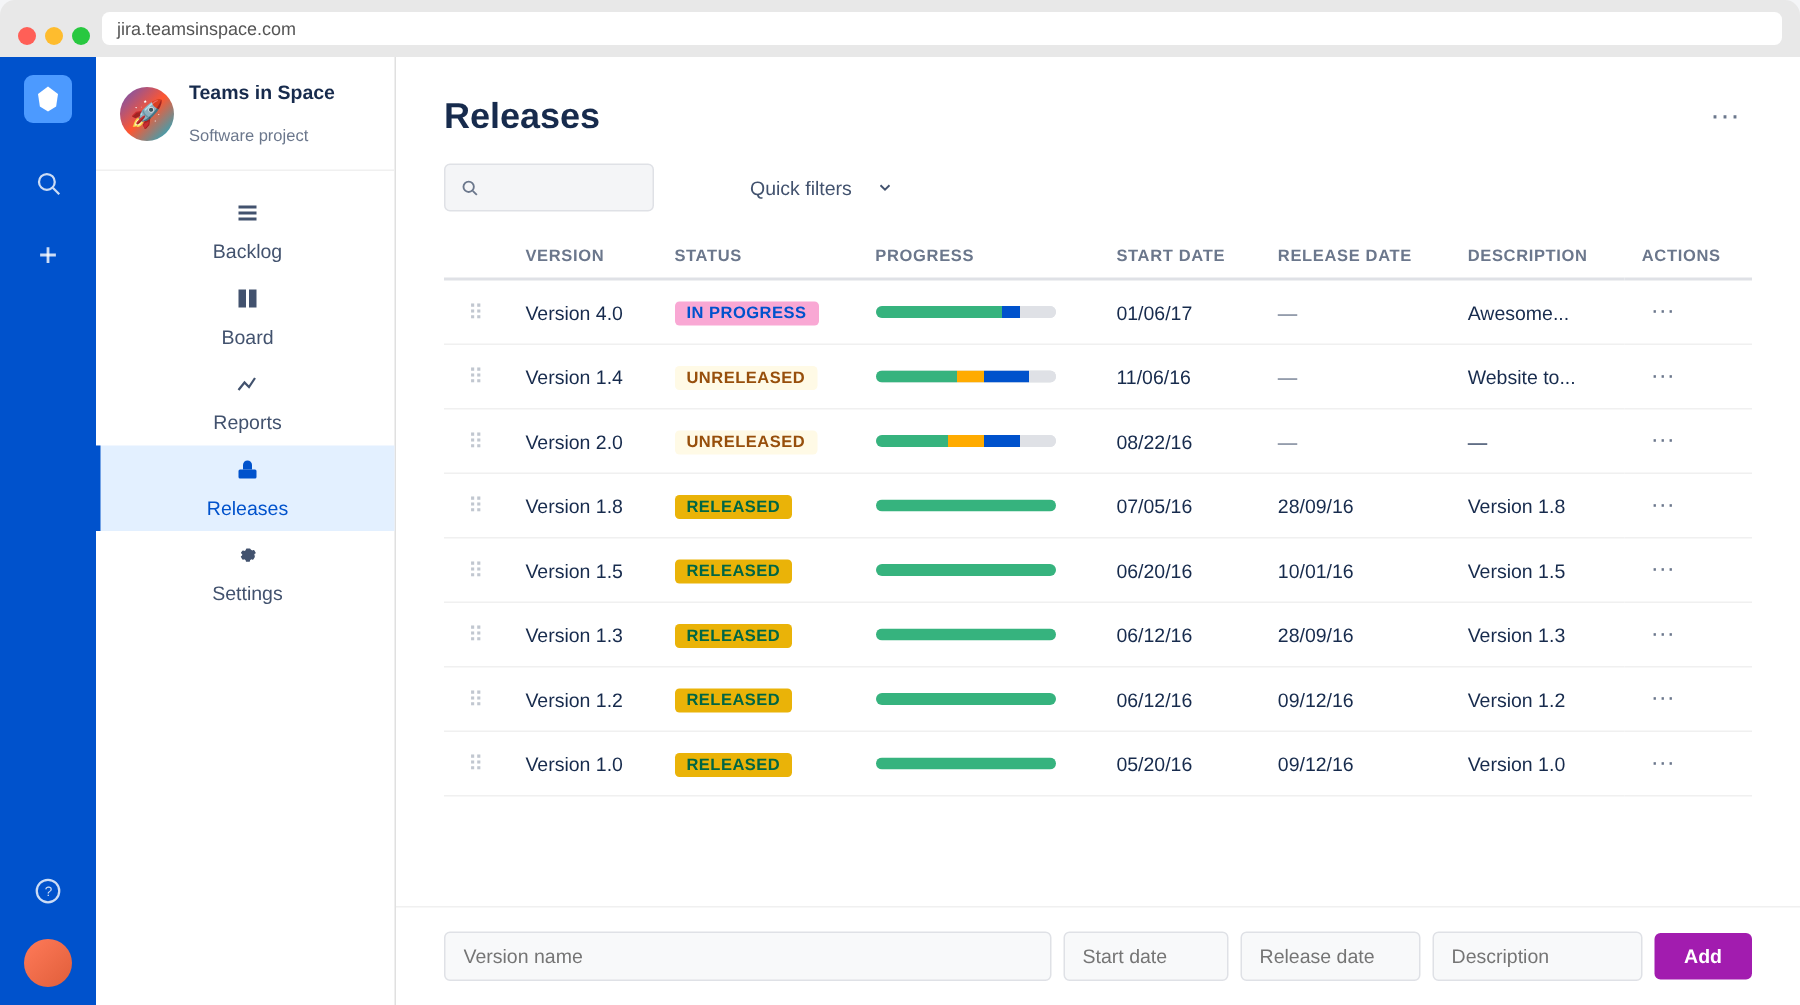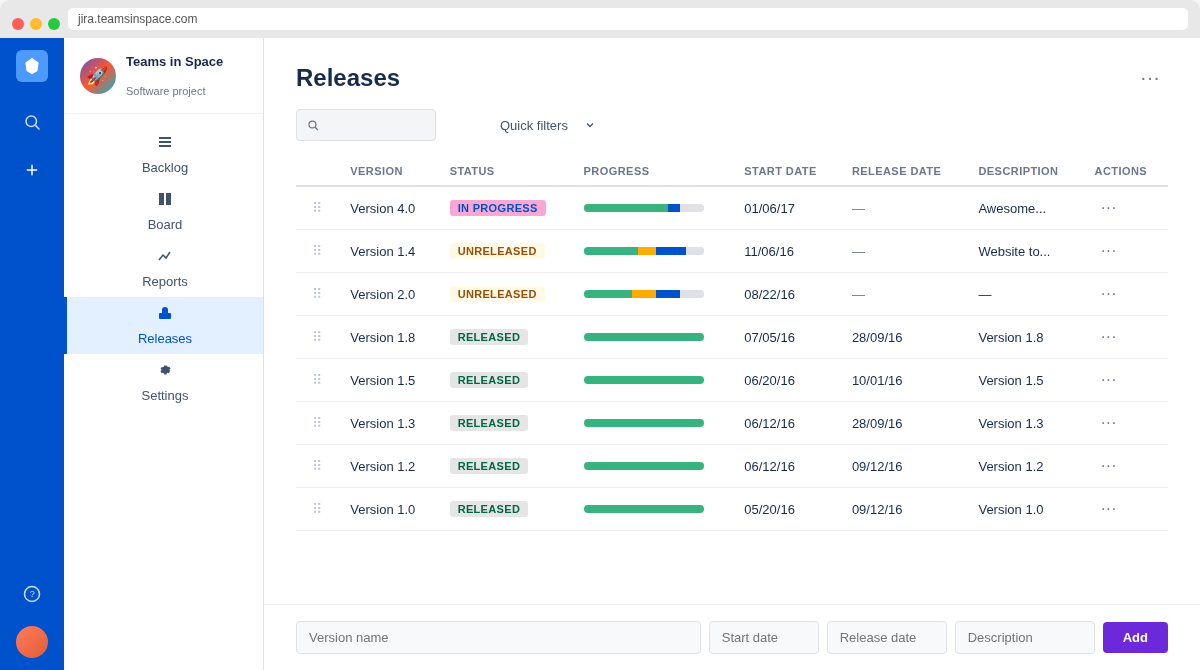--- a/index.html
+++ b/index.html
@@ -184,21 +184,21 @@
     .status-badge {
       display: inline-block;
       padding: 2px 8px;
       border-radius: 3px;
       font-size: 11px;
       font-weight: 700;
       letter-spacing: 0.03em;
     }
     .status-in-progress { background: #f9a8d4; color: #0052cc; }
     .status-unreleased { background: #fffae6; color: #974f0c; }
-    .status-released { background: #e5e5e5; color: #006644; }
+    .status-released { background: #eab308; color: #006644; }
 
     
     .progress-bar-container {
       width: 120px; height: 8px;
       background: #dfe1e6;
       border-radius: 4px;
       overflow: hidden;
       display: flex;
     }
     .pb-done { background: #36b37e; height: 100%; }
@@ -226,21 +226,21 @@
       font-size: 13px;
       color: #172b4d;
       background: #f8f9fa;
       outline: none;
     }
     .input-version { flex: 1; }
     .input-startdate { width: 110px; }
     .input-releasedate { width: 120px; }
     .input-description { width: 140px; }
     .add-btn {
-      background: #6d28d9; color: white;
+      background: #a21caf; color: white;
       border: none; border-radius: 4px;
       padding: 8px 20px; font-size: 13px; font-weight: 600;
       cursor: pointer;
     }
 
     .muted { color: #6b778c; }
   </style>
 </head>
 <body>
 

